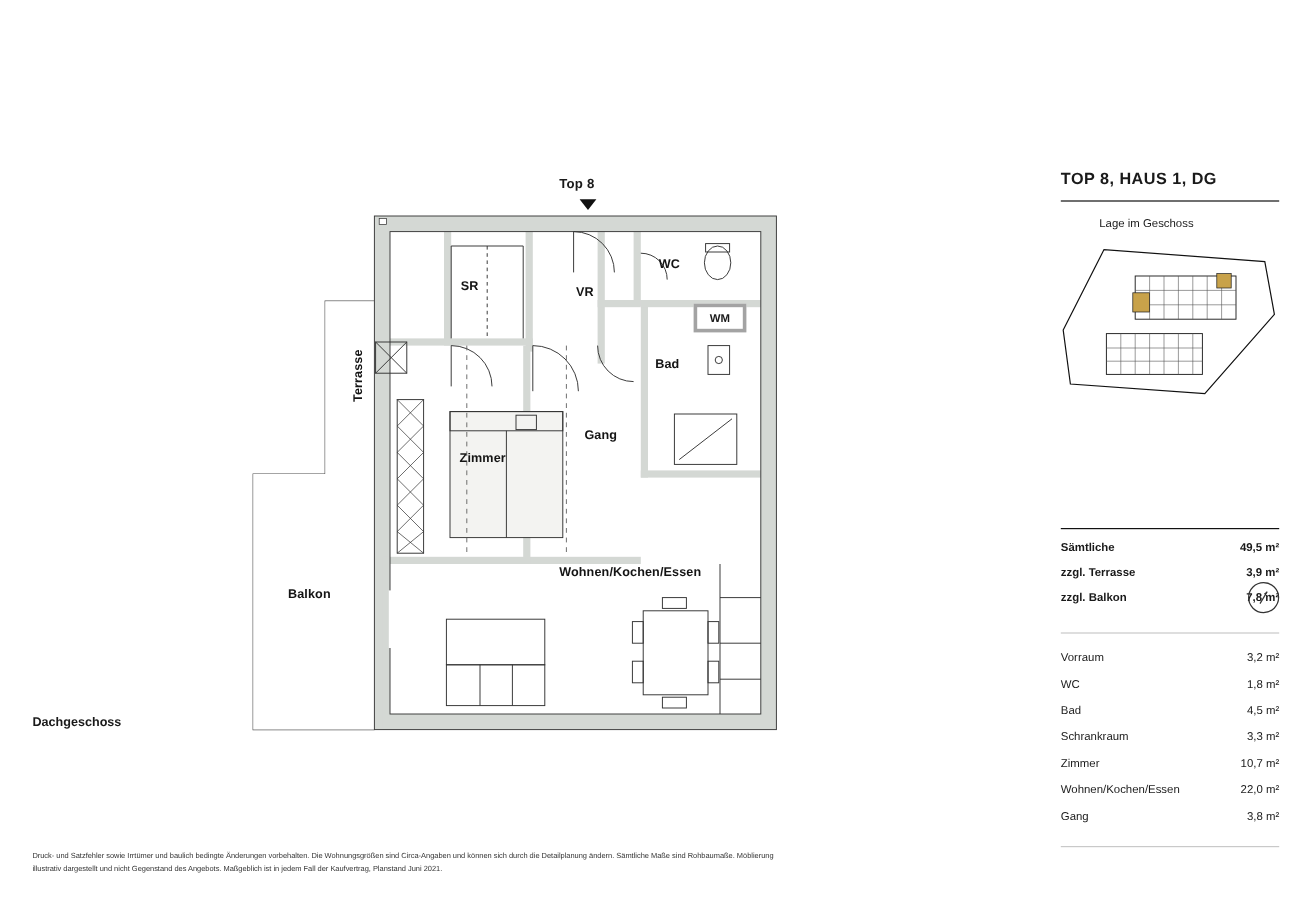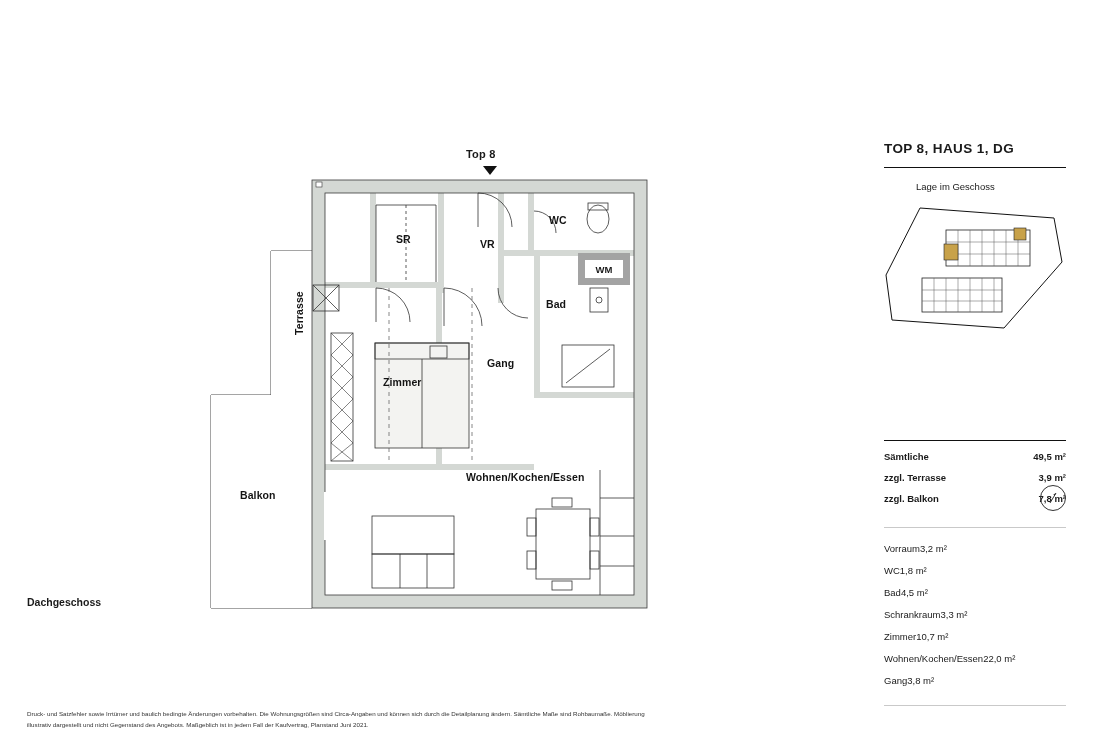--- a/index.html
+++ b/index.html
@@ -49,21 +49,21 @@
   }
 
   #footnote{
     position:absolute;left:27px;top:709px;width:640px;
     font-size:6.2px;line-height:1.75;color:#333;
   }
 
   
   #wm-box{
     position:absolute;left:578px;top:253px;width:38px;height:18px;
-    border:7px solid #a3a3a3;background:#fff;
+    border:3px solid #a3a3a3;background:#fff;
     display:flex;align-items:center;justify-content:center;
     font-size:9.5px;font-weight:bold;
   }
 
   
   #panel{position:absolute;left:884px;top:0;width:182px;height:535px;}
   .rule{height:1px;background:#111;width:182px;}
   .rule.light{background:#c9c9c9;}
   #panel-title{
     font-size:13.5px;font-weight:bold;letter-spacing:.4px;
@@ -73,21 +73,21 @@
     font-size:9.5px;margin-top:13px;margin-bottom:8px;color:#1a1a1a;padding-left:32px;
   }
   #key-plan{width:182px;height:130px;position:relative;}
 
   .area-main{
     display:flex;justify-content:space-between;
     font-size:9.5px;font-weight:bold;
     padding:5px 0;
   }
   .area-row{
-    display:flex;justify-content:flex-start;
+    display:flex;justify-content:space-between;
     font-size:9.5px;
     padding:5.5px 0;
   }
   #areas-main{margin-top:0;}
   #areas-main .area-main:first-child{padding-top:0;}
 
   #compass{
     position:absolute;right:0;bottom:24px;
     width:24px;height:24px;border:1px solid #333;border-radius:50%;
     display:flex;align-items:center;justify-content:center;
@@ -230,21 +230,21 @@
         <line x1="600" y1="536" x2="634" y2="536"></line>
         <line x1="600" y1="566" x2="634" y2="566"></line>
 
         <line x1="325" y1="492" x2="325" y2="540" stroke-width="2" stroke="#fff"></line>
       </g>
     </svg>
 
     <div id="top-label">Top 8</div>
     <div id="top-arrow"></div>
 
-    <div class="lbl" style="left:396px;top:233px;">SR</div>
+    <div class="lbl" style="left:384px;top:233px;">SR</div>
     <div class="lbl" style="left:549px;top:214px;">WC</div>
     <div class="lbl" style="left:480px;top:238px;">VR</div>
     <div class="lbl" style="left:546px;top:298px;">Bad</div>
     <div class="lbl" style="left:487px;top:357px;">Gang</div>
     <div class="lbl" style="left:383px;top:376px;">Zimmer</div>
     <div class="lbl" style="left:466px;top:471px;">Wohnen/Kochen/Essen</div>
     <div class="lbl" style="left:240px;top:489px;">Balkon</div>
     <div class="lbl vert" style="left:293px;top:335px;">Terrasse</div>
 
     <div id="wm-box">WM</div>

